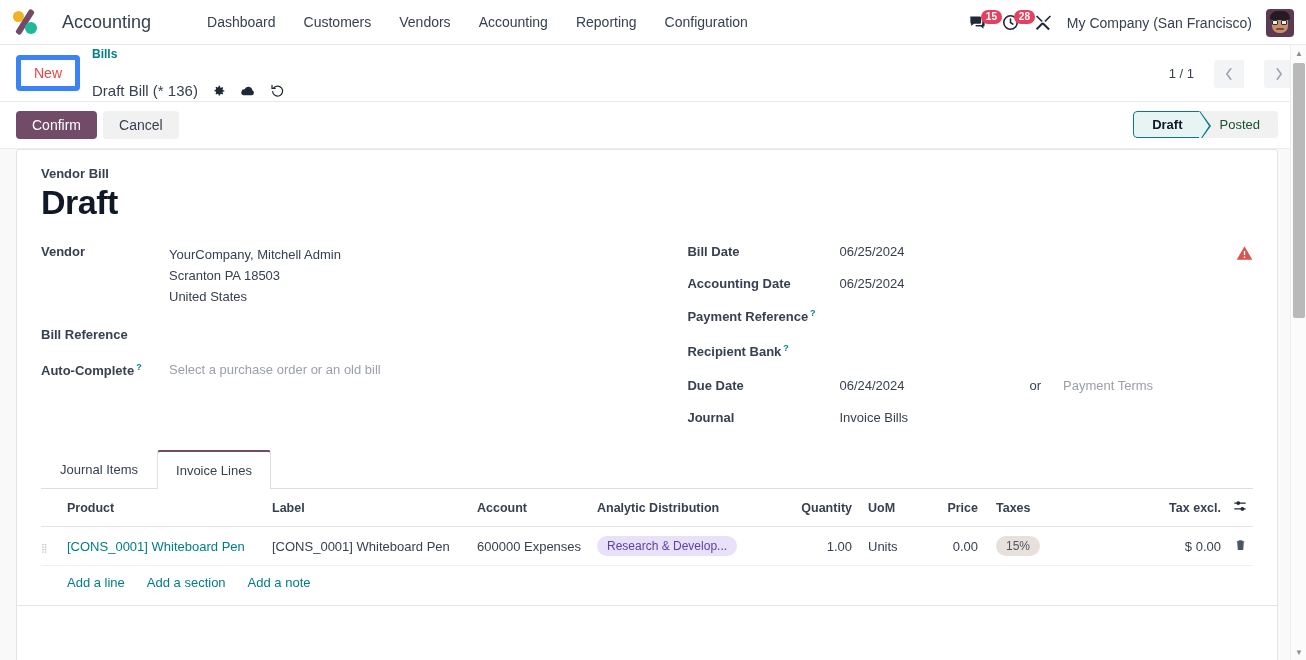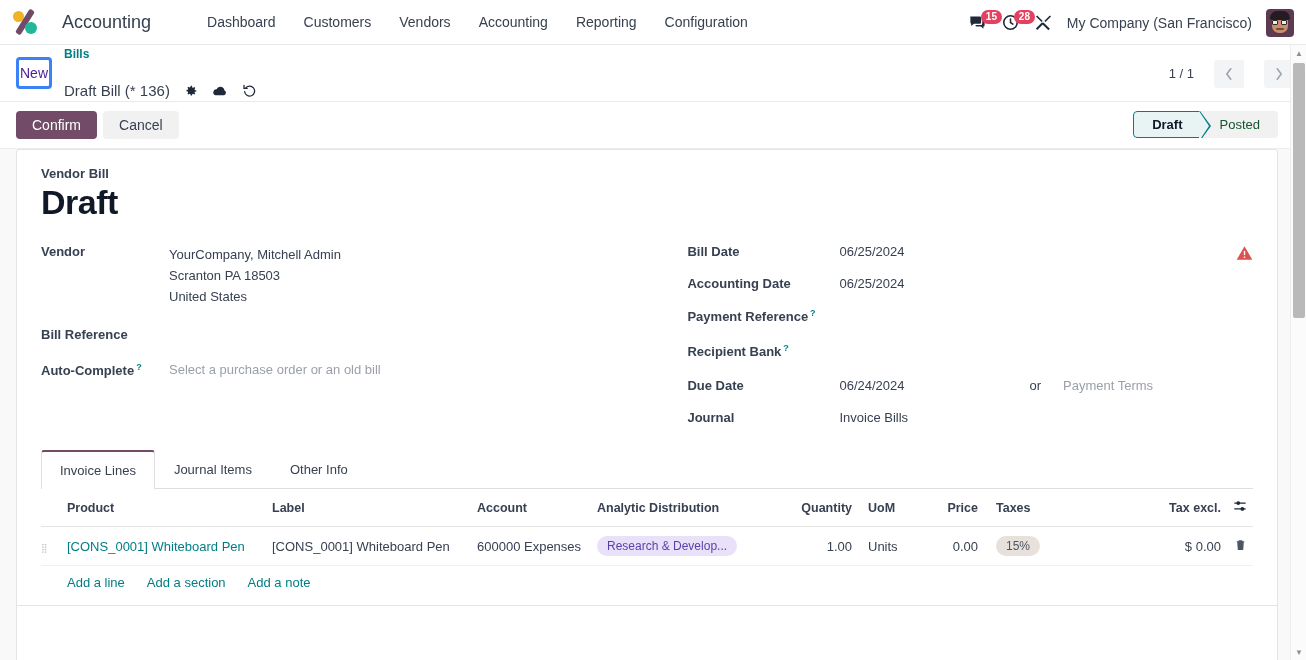--- a/index.html
+++ b/index.html
@@ -69,22 +69,22 @@
   #avatar .mouth { position: absolute; left: 10px; top: 19px; width: 8px; height: 2px; background: #7a4a38; border-radius: 2px;}
 
   
   #control-panel {
     height: 57px; background: #ffffff;
     border-bottom: 1px solid #e7e9ed;
     display: flex; align-items: center; padding: 0 12px 0 16px;
     position: relative;
   }
   #new-button {
-    border: 3px solid #3b82f6; color: #4c1d95; background: #fff;
-    border-radius: 4px; font-size: 14px; padding: 5px 1px;
+    border: 5px solid #3b82f6; color: #ef4444; background: #fff;
+    border-radius: 4px; font-size: 14px; padding: 5px 13px;
     cursor: pointer; white-space: nowrap; margin-right: 12px;
   }
   #breadcrumb-block { display: flex; flex-direction: column; justify-content: center; gap: 20px; }
   #breadcrumb-parent {
     font-size: 12px; color: #017E84; font-weight: 700; cursor: pointer;
     line-height: 15px;
   }
   #record-row { display: flex; align-items: center; gap: 0px; line-height: 18px; }
   #record-title { font-size: 15px; color: #374151; white-space: nowrap; }
   .cp-icon { margin-left: 14px; cursor: pointer; display: flex; align-items: center; color:#374151; }
@@ -412,23 +412,22 @@
 
         <div class="fld">
           <div class="fld-label">Journal</div>
           <div class="fld-value">Invoice Bills</div>
         </div>
       </div>
     </div>
 
     <div id="notebook">
       <div id="tabs">
+        <div class="tab">Journal Items</div>
         <div class="tab active">Invoice Lines</div>
-        <div class="tab">Journal Items</div>
-        <div class="tab">Other Info</div>
       </div>
 
       <table id="lines-table">
         <thead>
           <tr>
             <th class="handle-cell"></th>
             <th style="width:205px;">Product</th>
             <th style="width:205px;">Label</th>
             <th style="width:120px;">Account</th>
             <th style="width:195px;">Analytic Distribution</th>

